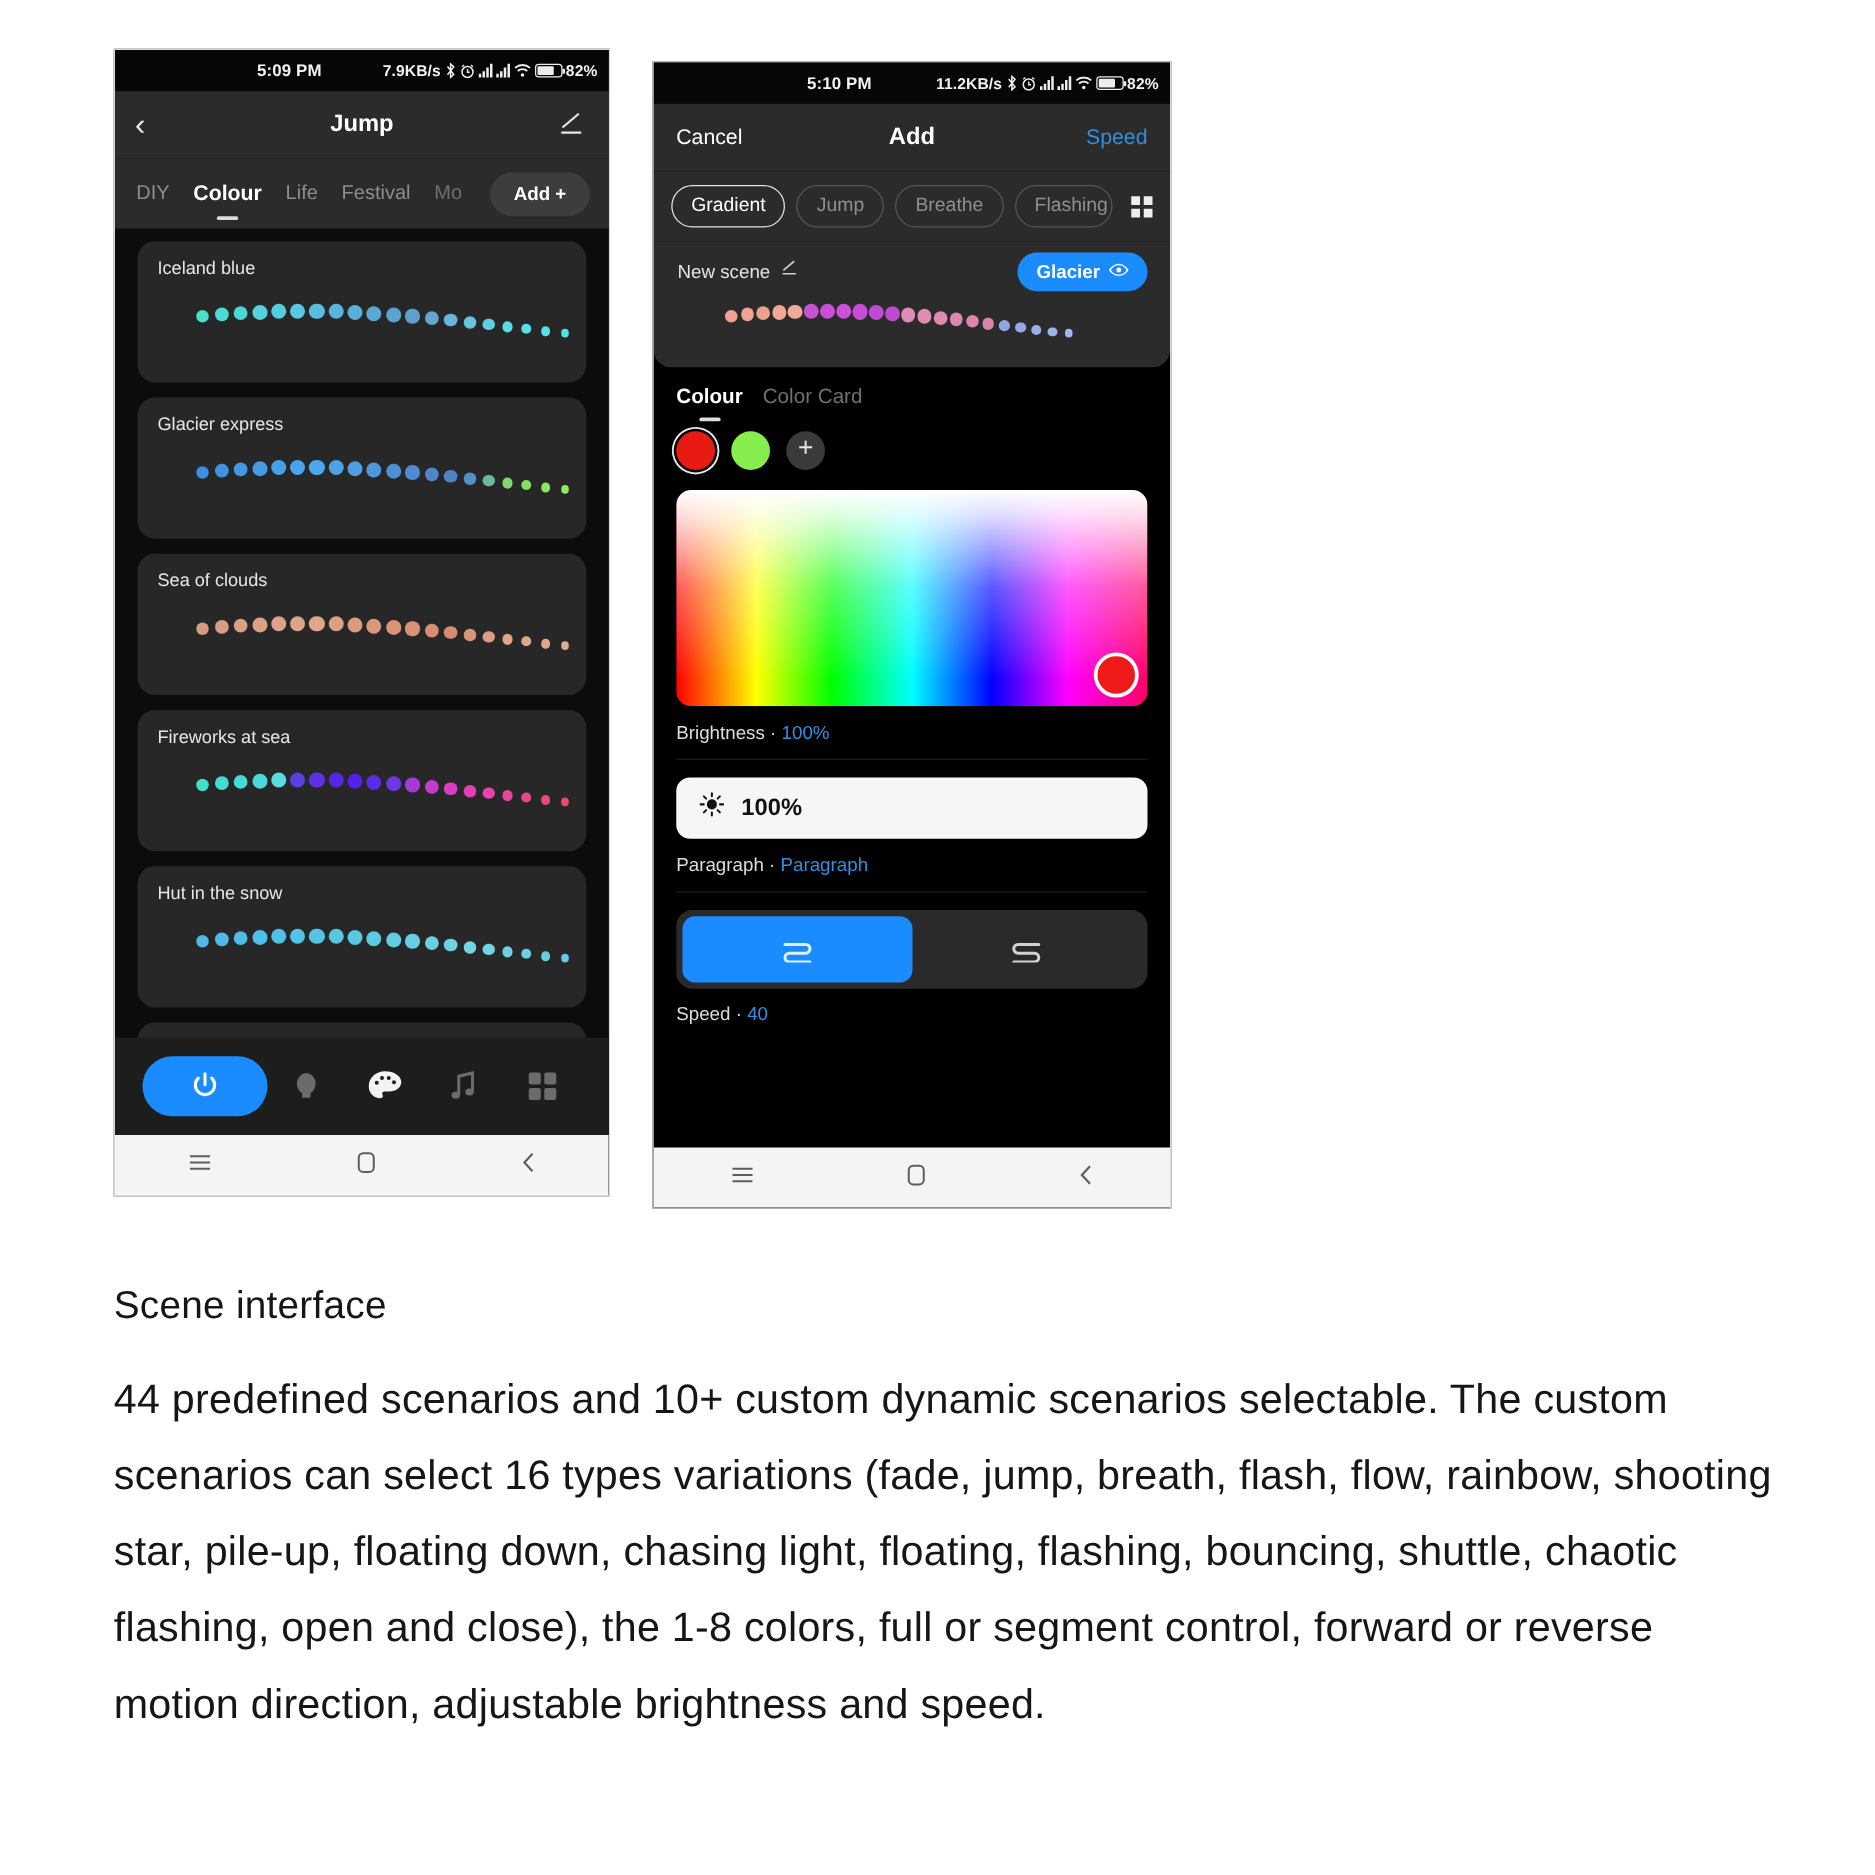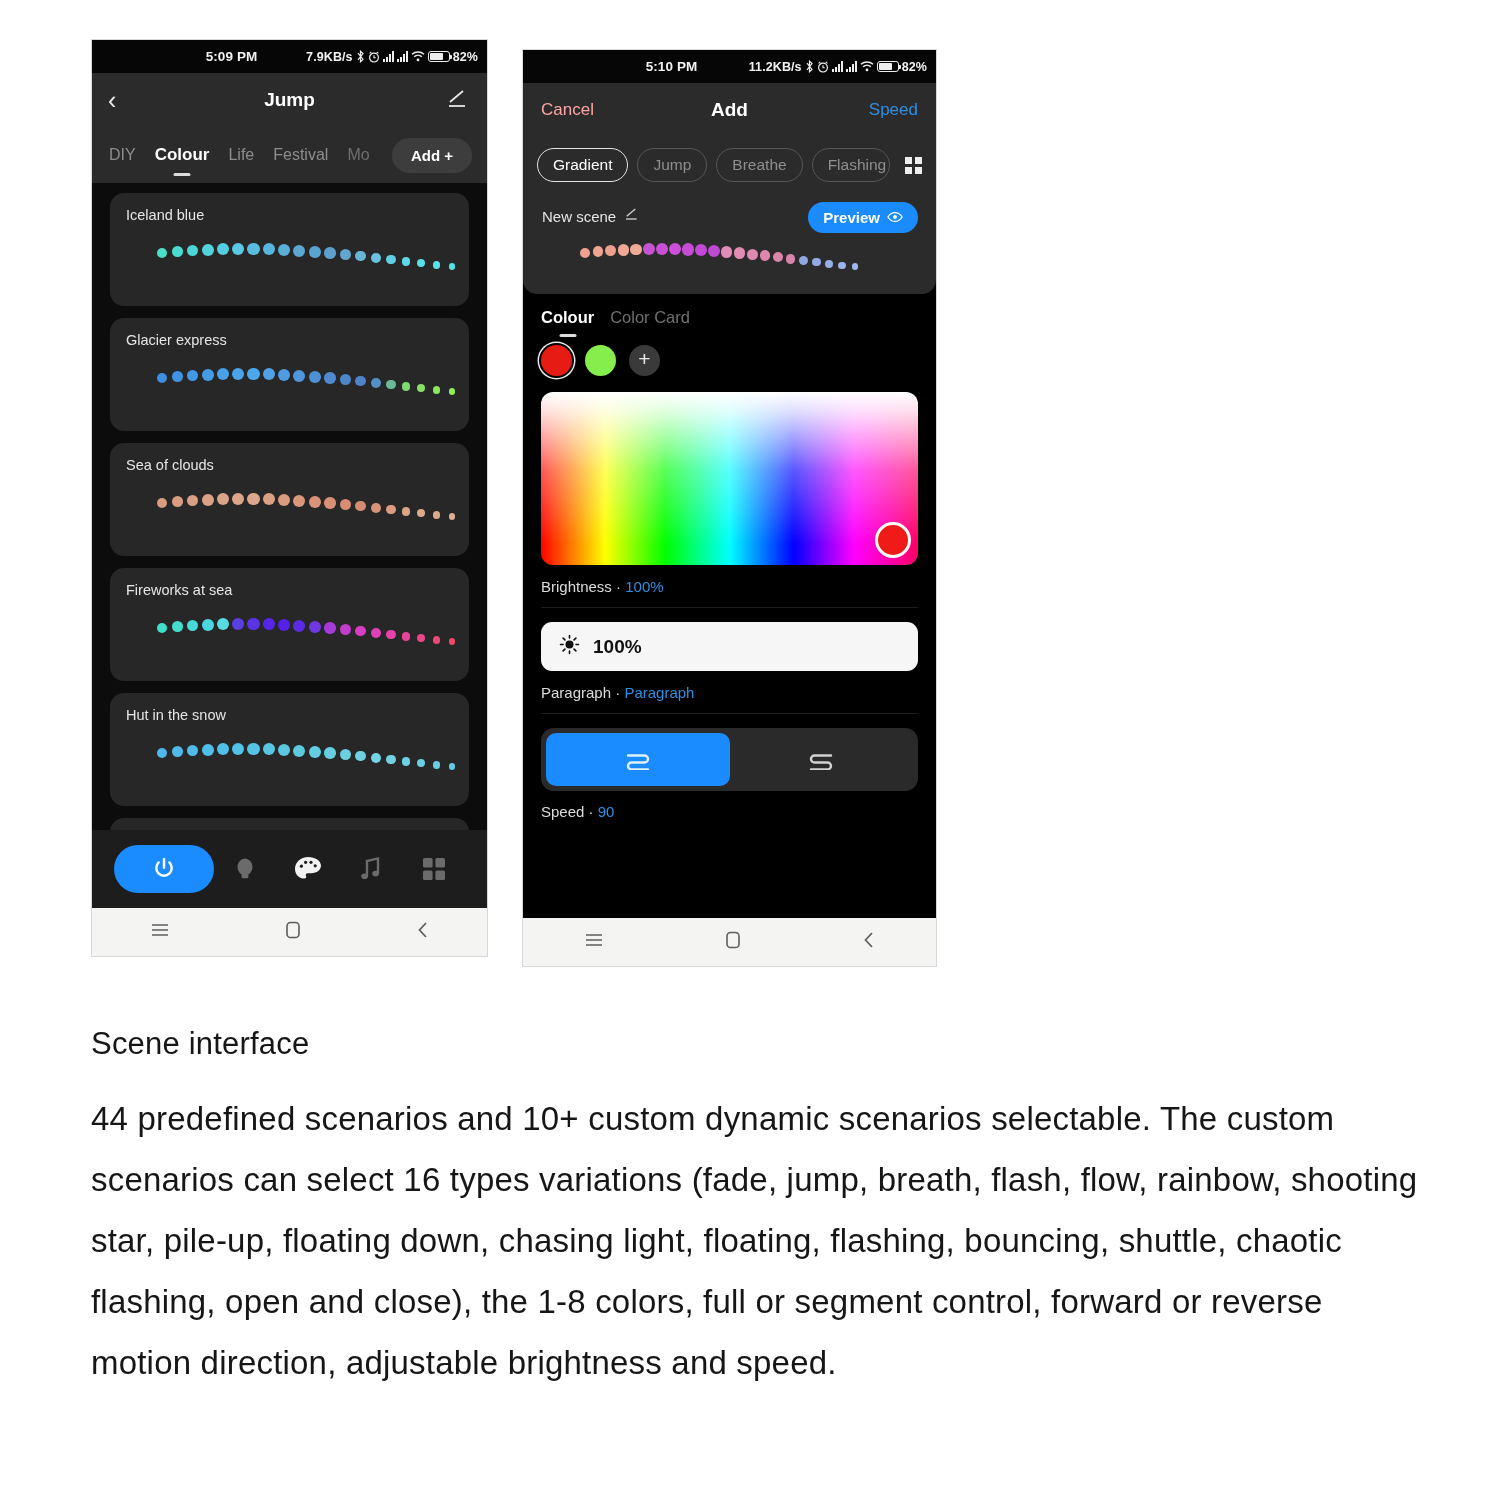--- a/index.html
+++ b/index.html
@@ -80,21 +80,21 @@
          display: flex; align-items: center; justify-content: center; }
   .dock-ico { flex: 1; display: flex; align-items: center; justify-content: center; }
   .navbar { position: absolute; left:0; right:0; bottom:0; height: 48px;
             background: #f4f4f2; display: flex; align-items: center;
             justify-content: space-around; }
   .navbar .nv { color: #5d5d5d; }
 
   
   .r-appbar { height: 54px; background: #2b2b2b; position: relative;
               display: flex; align-items: center; }
-  .r-cancel { position: absolute; left: 18px; color: #fca5a5; font-size: 17px; }
+  .r-cancel { position: absolute; left: 18px; color: #ffffff; font-size: 17px; }
   .r-title { width: 100%; text-align: center; color: #fff; font-size: 19px;
              font-weight: bold; }
   .r-save { position: absolute; right: 18px; color: #2f8fe0; font-size: 17px; }
 
   .r-chips { height: 56px; background: #2b2b2b; display: flex; align-items: center;
              padding-left: 14px; position: relative; overflow: hidden; }
   .chip { border: 1.4px solid #565656; color: #8f8f8f; font-size: 15.5px;
           border-radius: 18px; padding: 7px 15px; margin-right: 9px; white-space: nowrap; }
   .chip.active { border-color: #e4e4e4; color: #fff; }
   .chip.cut { width: 78px; overflow: hidden; padding-right: 0; }
@@ -481,21 +481,21 @@
       <div class="r-newscene">
         <span>New scene</span>
         <span>
           <svg width="16" height="16" viewBox="0 0 24 24">
               <path d="M4 14 L17 3" stroke="#cfcfcf" stroke-width="2" fill="none"></path>
               <path d="M3 18 H19" stroke="#cfcfcf" stroke-width="2"></path>
             </svg>
         </span>
       </div>
       <div class="prev-btn">
-        <span>Preview</span>
+        <span>Glacier</span>
         <span>
           <svg width="16" height="12" viewBox="0 0 18 12">
               <path d="M1 6s3-5 8-5 8 5 8 5-3 5-8 5S1 6 1 6z" stroke="#fff" stroke-width="1.4" fill="none"></path>
               <circle cx="9" cy="6" r="2.2" fill="#fff"></circle>
             </svg>
         </span>
       </div>
       <div class="dots" style="top:42px" id="preview-dots">
           <span style="left: 56.9272px; top: 12.563px; width: 10.1457px; height: 10.1457px; background: rgb(240, 162, 144);"></span>
           <span style="left: 69.5296px; top: 11.3206px; width: 10.6551px; height: 10.6551px; background: rgb(240, 165, 148);"></span>
@@ -573,21 +573,21 @@
         <div class="dir-btn">
           <svg width="26" height="20" viewBox="0 0 26 20">
               <path d="M23 5.5H6.5a3.5 3.5 0 0 0 0 7h13a3.5 3.5 0 0 1 0 7H3" stroke="#d2d2d2" stroke-width="2.4" fill="none" stroke-linecap="round"></path>
             </svg>
         </div>
       </div>
 
       <div class="speed-row">
         <span>Speed</span>
         <span>·</span>
-        <span class="lbl-val">90</span>
+        <span class="lbl-val">40</span>
       </div>
     </div>
 
     <div class="navbar">
       <span class="nv">
         <svg width="20" height="16" viewBox="0 0 20 16">
             <path d="M2 3h16M2 8h16M2 13h16" stroke="#5d5d5d" stroke-width="1.6"></path>
           </svg>
       </span>
       <span class="nv">

